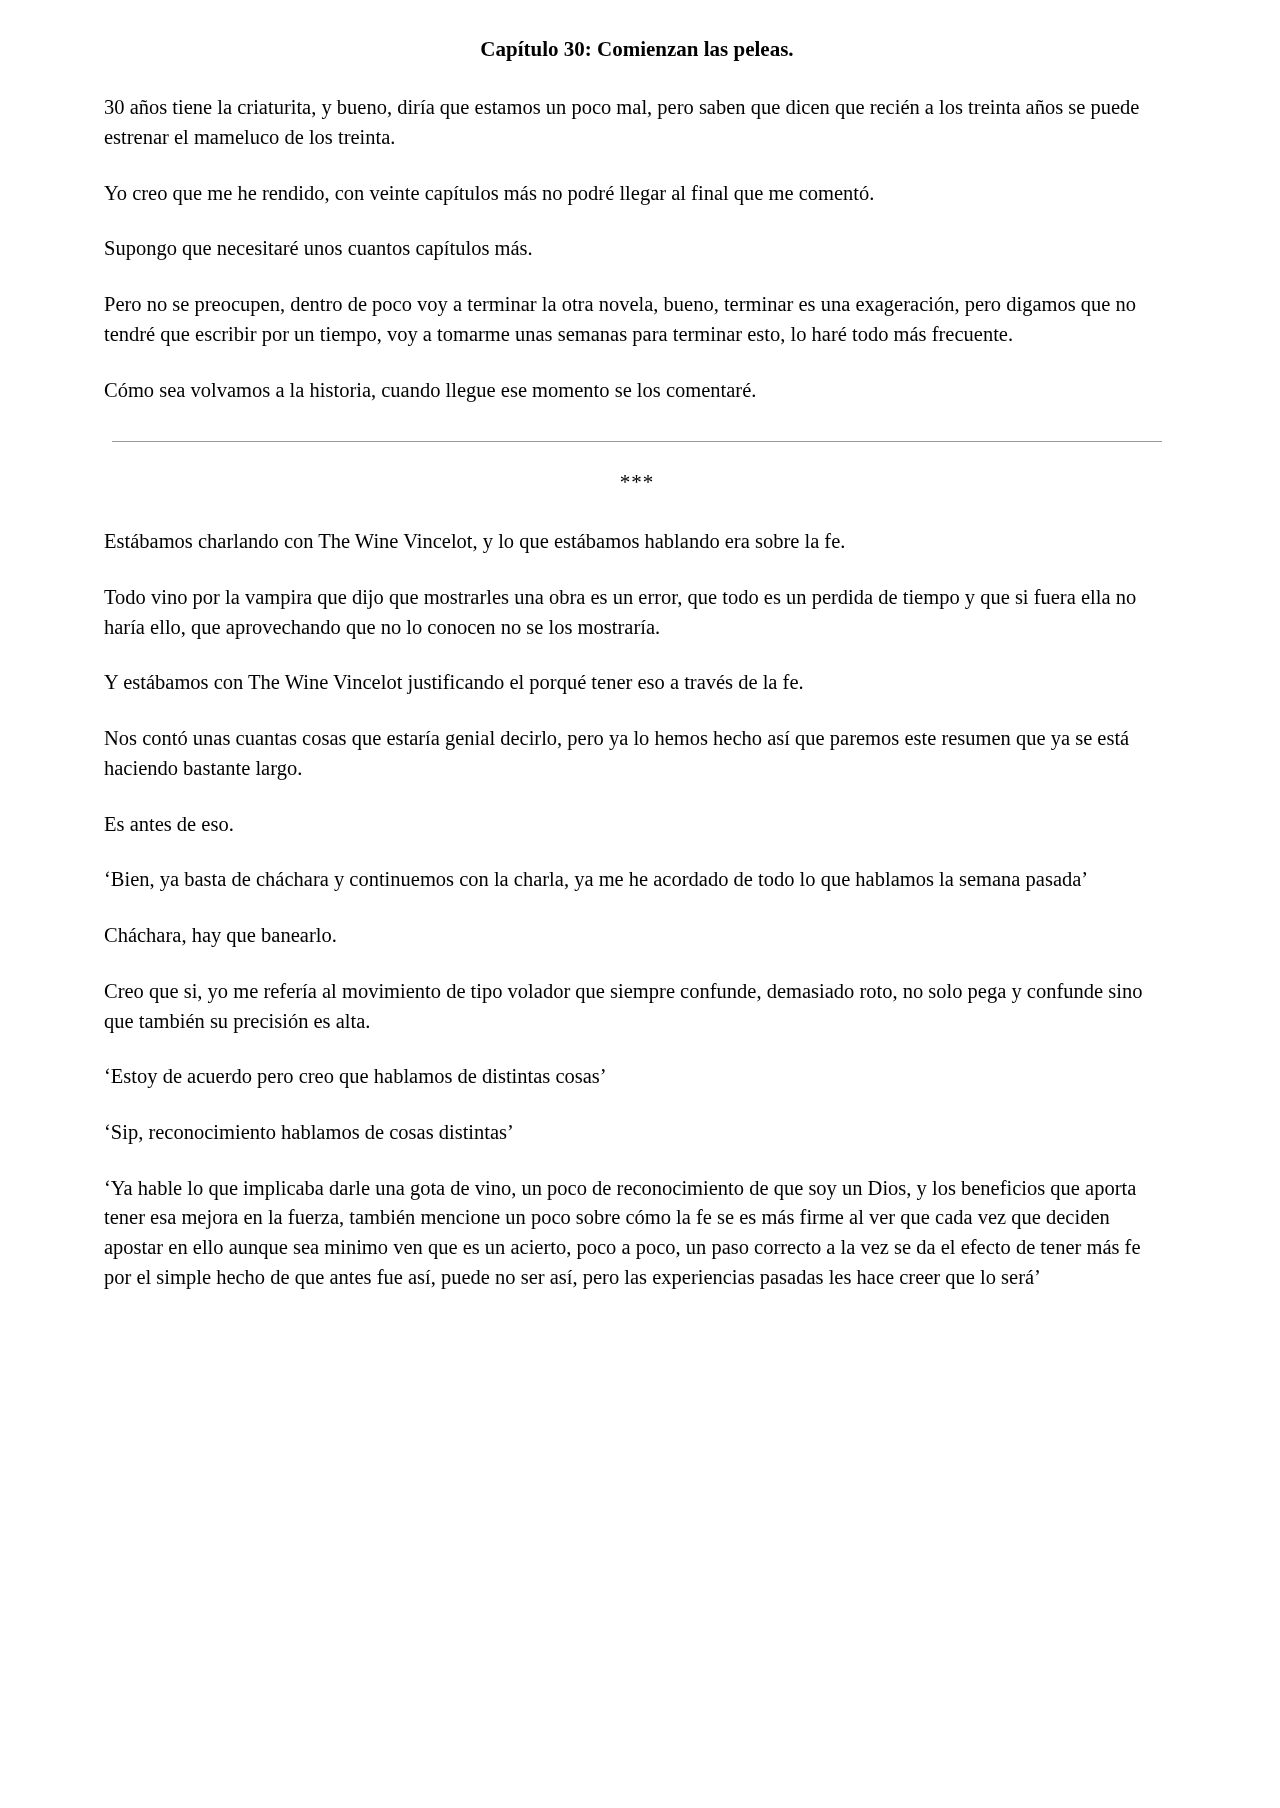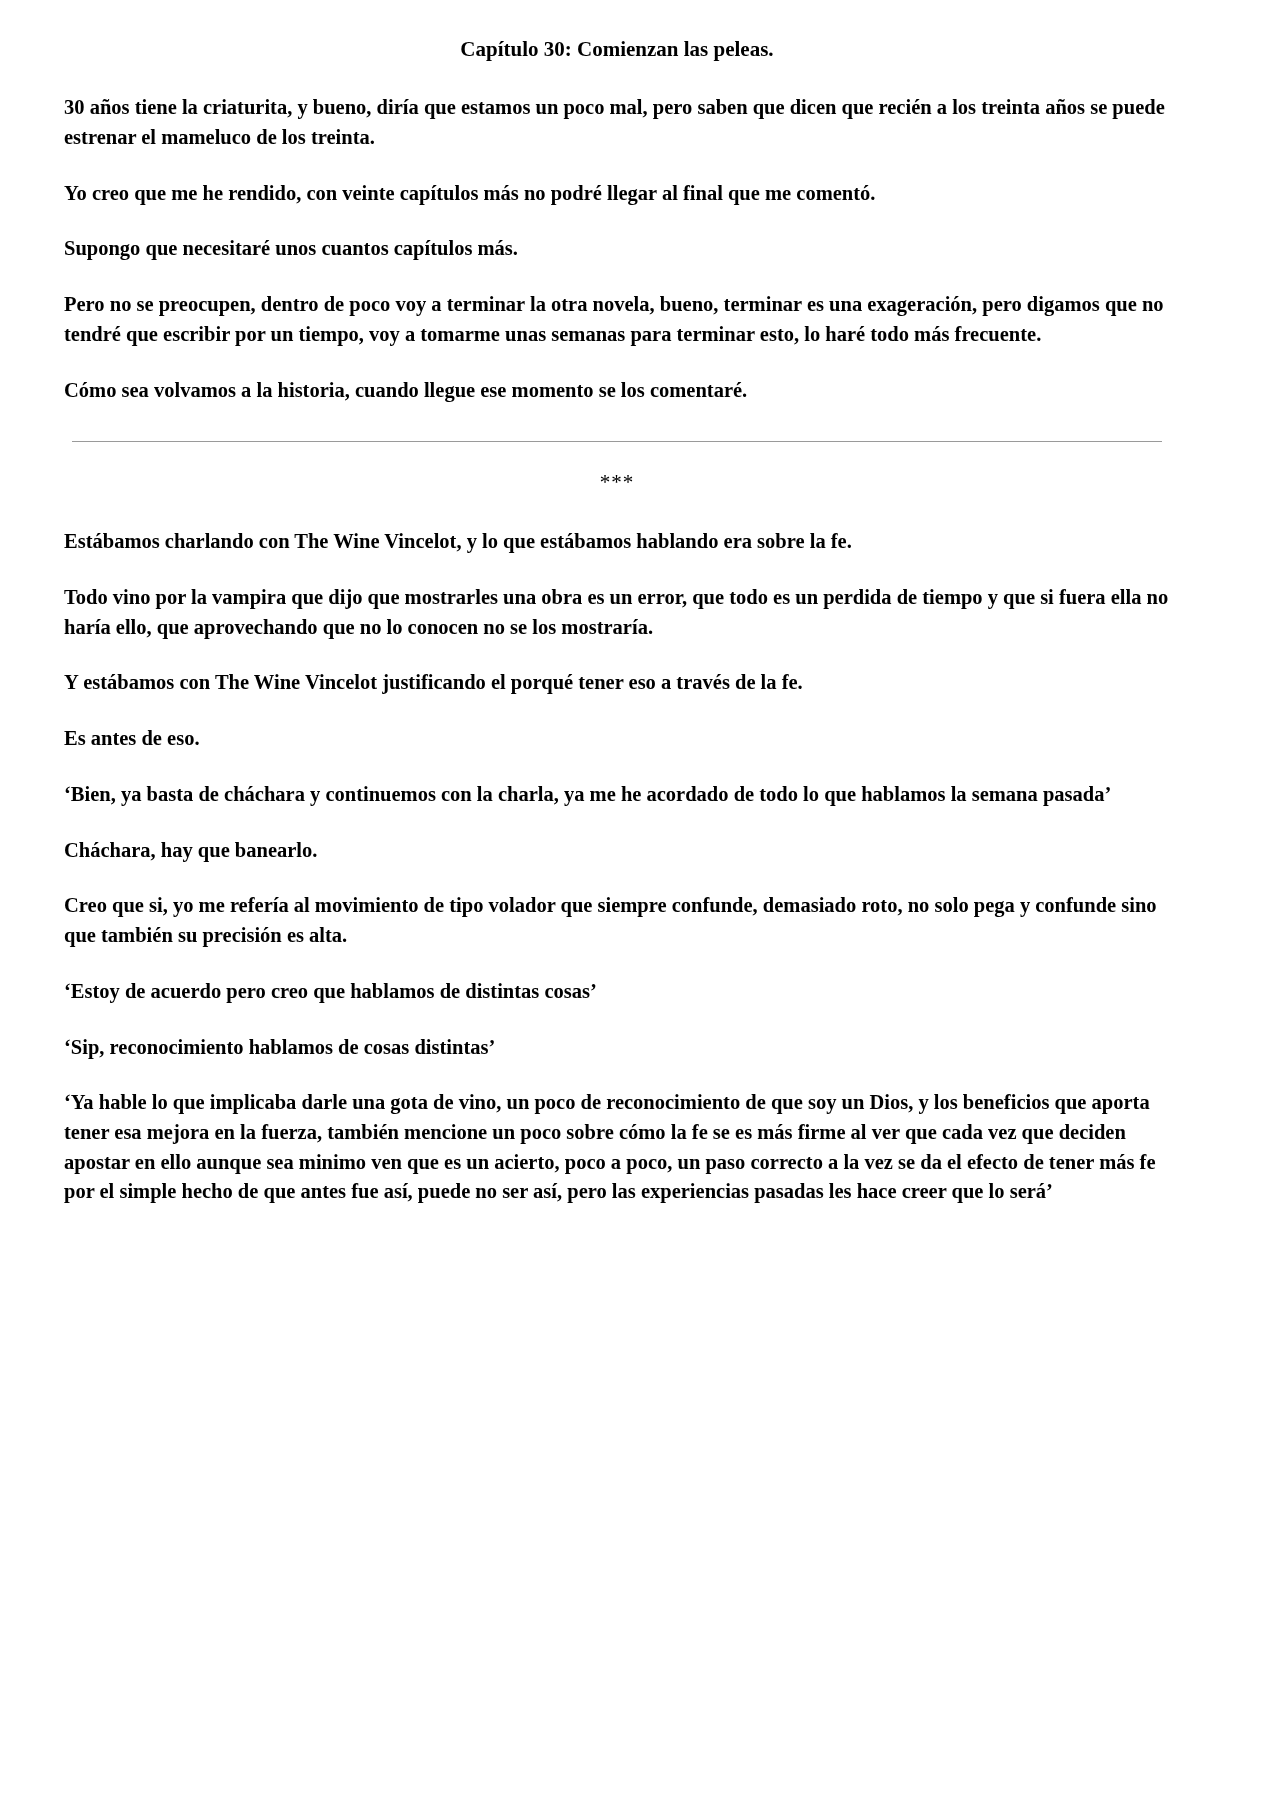--- a/index.html
+++ b/index.html
@@ -10,37 +10,36 @@
   body {
     width: 1280px;
     min-height: 1808px;
     font-family: "Liberation Serif", "DejaVu Serif", serif;
     color: #000000;
   }
   .page {
     width: 1280px;
     min-height: 1808px;
     box-sizing: border-box;
-    padding: 28px 110px 40px 64px;
+    padding: 28px 110px 40px 104px;
     background: #ffffff;
   }
   .chapter-title {
     text-align: center;
     font-size: 21px;
     font-weight: bold;
     margin: 8px 0 30px 0;
     line-height: 1.3;
   }
   p.body-text {
     font-size: 20.5px;
     line-height: 1.45;
     margin: 0 0 26px 0;
     text-align: left;
     color: #000;
-    font-weight: bold;
   }
   p.body-text:last-child {
     margin-bottom: 0;
   }
   .divider {
     border: none;
     border-top: 1px solid #9a9a9a;
     margin: 36px 8px 30px 8px;
     height: 0;
   }
@@ -68,20 +67,21 @@
   </div>
 
   <hr class="divider">
 
   <div class="scene-break">***</div>
 
   <div>
     <p class="body-text">Estábamos charlando con The Wine Vincelot, y lo que estábamos hablando era sobre la fe.</p>
     <p class="body-text">Todo vino por la vampira que dijo que mostrarles una obra es un error, que todo es un perdida de tiempo y que si fuera ella no haría ello, que aprovechando que no lo conocen no se los mostraría.</p>
     <p class="body-text">Y estábamos con The Wine Vincelot justificando el porqué tener eso a través de la fe.</p>
+    <p class="body-text">Nos contó unas cuantas cosas que estaría genial decirlo, pero ya lo hemos hecho así que paremos este resumen que ya se está haciendo bastante largo.</p>
     <p class="body-text">Es antes de eso.</p>
     <p class="body-text">‘Bien, ya basta de cháchara y continuemos con la charla, ya me he acordado de todo lo que hablamos la semana pasada’</p>
     <p class="body-text">Cháchara, hay que banearlo.</p>
     <p class="body-text">Creo que si, yo me refería al movimiento de tipo volador que siempre confunde, demasiado roto, no solo pega y confunde sino que también su precisión es alta.</p>
     <p class="body-text">‘Estoy de acuerdo pero creo que hablamos de distintas cosas’</p>
     <p class="body-text">‘Sip, reconocimiento hablamos de cosas distintas’</p>
     <p class="body-text">‘Ya hable lo que implicaba darle una gota de vino, un poco de reconocimiento de que soy un Dios, y los beneficios que aporta tener esa mejora en la fuerza, también mencione un poco sobre cómo la fe se es más firme al ver que cada vez que deciden apostar en ello aunque sea minimo ven que es un acierto, poco a poco, un paso correcto a la vez se da el efecto de tener más fe por el simple hecho de que antes fue así, puede no ser así, pero las experiencias pasadas les hace creer que lo será’</p>
   </div>
 
 </div>

